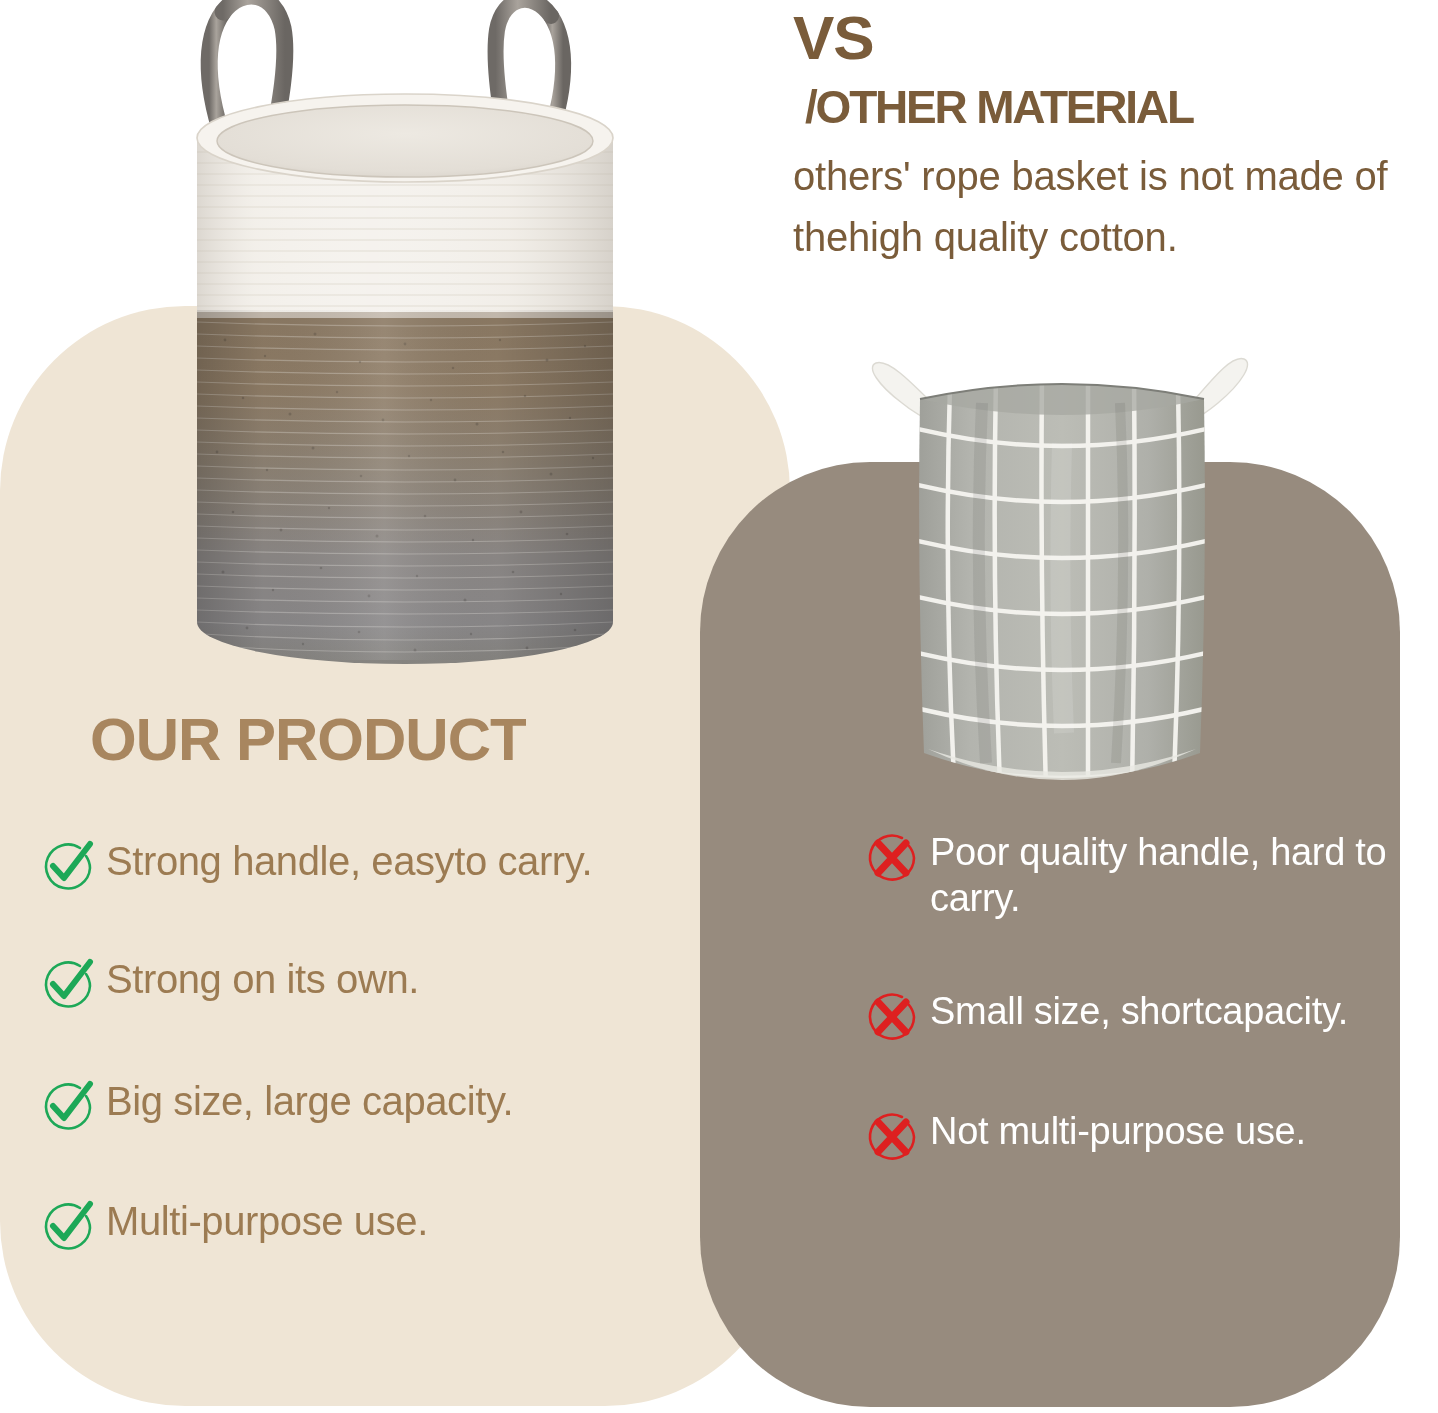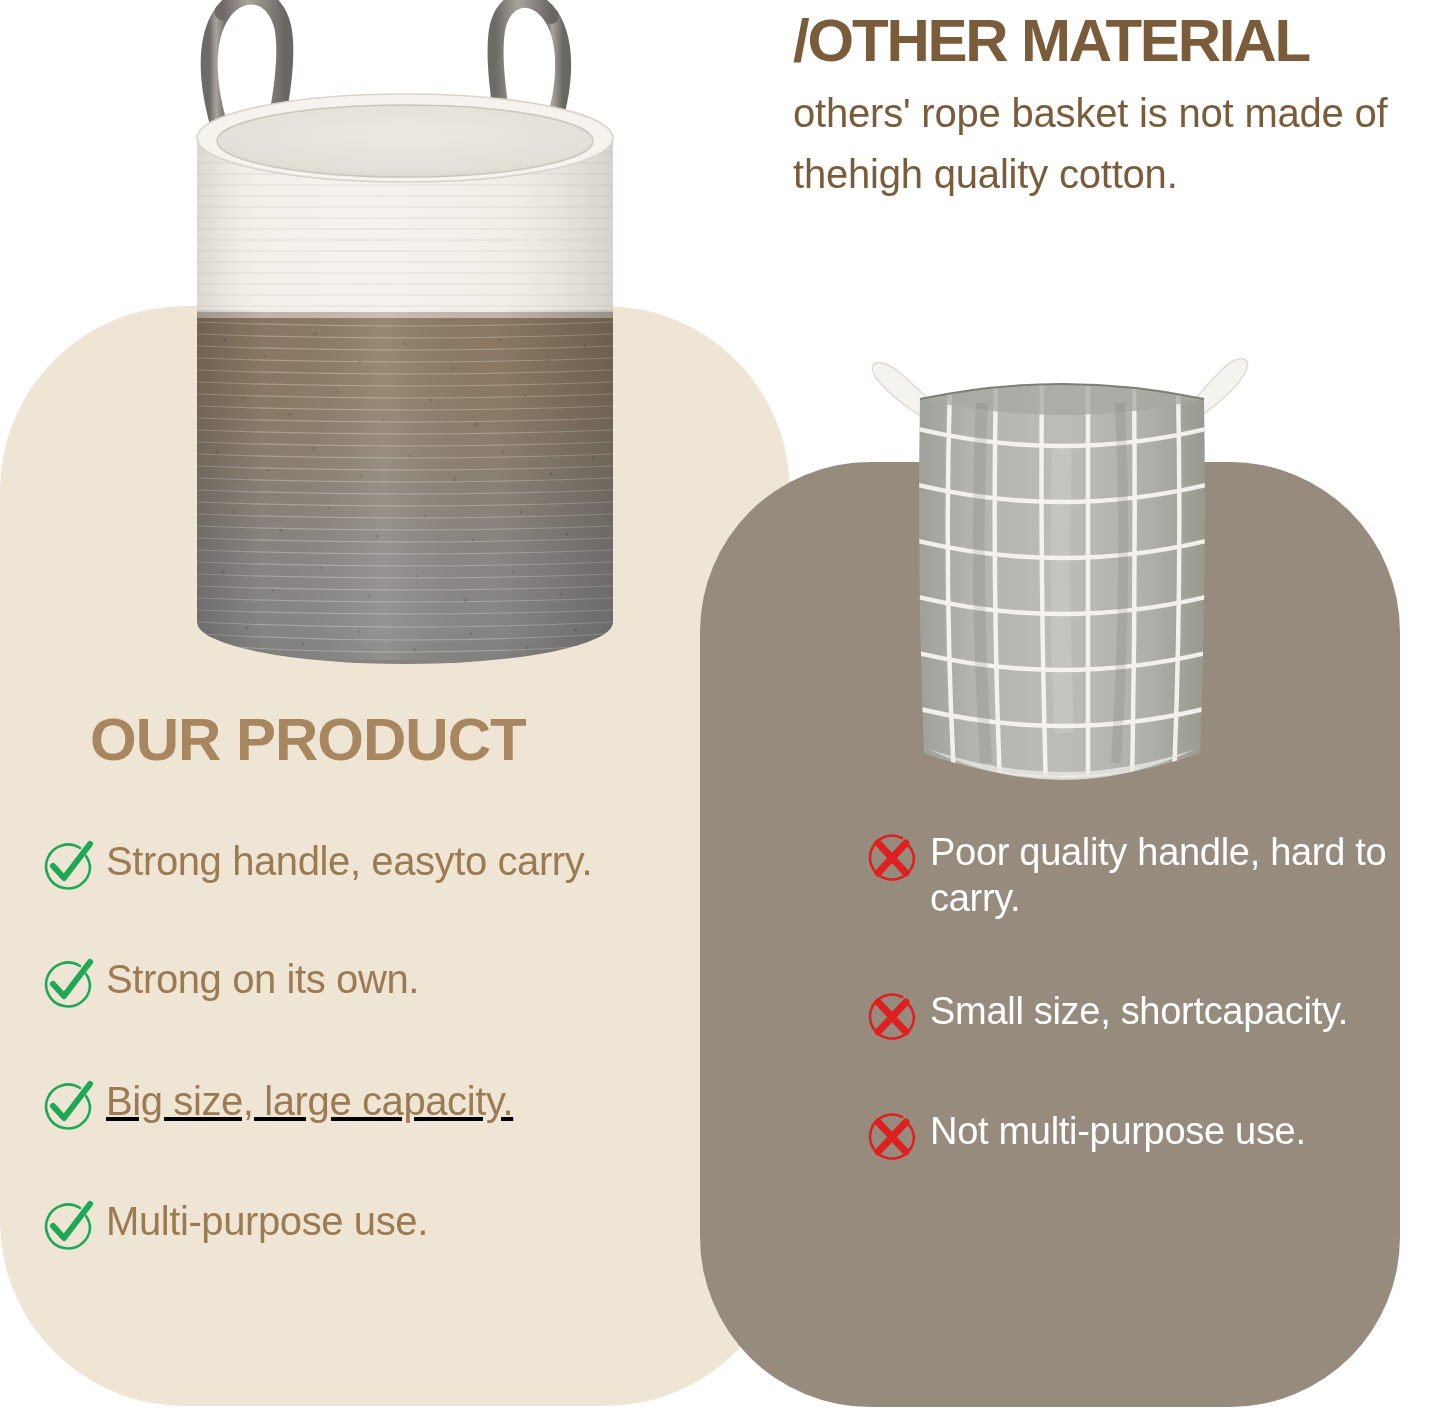--- a/index.html
+++ b/index.html
@@ -51,26 +51,26 @@
   }
   .vs-line1 {
     font-size: 62px;
     font-weight: bold;
     color: #7A5C3A;
     letter-spacing: -1px;
     line-height: 1.02;
     margin: 0;
   }
   .vs-line2 {
-    font-size: 60px;
+    font-size: 46px;
     font-weight: bold;
     color: #7A5C3A;
     letter-spacing: -2.2px;
     line-height: 1.15;
-    margin: 0;
+    margin: 12px;
     white-space: nowrap;
   }
   .vs-sub {
     font-size: 40px;
     color: #7A5C3A;
     line-height: 1.52;
     margin: 8px 0 0 0;
     letter-spacing: -0.2px;
   }
 
@@ -147,21 +147,21 @@
   .li-text-right {
     font-size: 38px;
     color: #FFFFFF;
     line-height: 1.2;
     letter-spacing: -0.3px;
     padding-top: 2px;
   }
 
   .sp-left-0 { margin-bottom: 60px; }
   .sp-left-1 { margin-bottom: 64px; }
-  .sp-left-2 { margin-bottom: 62px; text-decoration: underline; }
+  .sp-left-2 { margin-bottom: 62px; }
 
   .sp-right-0 { margin-bottom: 66px; }
   .sp-right-1 { margin-bottom: 64px; }
   .sp-right-2 { margin-bottom: 62px; }
 </style>
 </head>
 <body>
 
 <div id="page">
 
@@ -388,20 +388,21 @@
 
       <g clip-path="url(#clipFab)" opacity="0.12">
         <path d="M 120 70 Q 112 240 124 430" stroke="#4A4B46" stroke-width="12" fill="none"></path>
         <path d="M 258 70 Q 266 240 254 430" stroke="#4A4B46" stroke-width="10" fill="none"></path>
         <path d="M 200 110 Q 196 260 202 400" stroke="#ffffff" stroke-width="20" fill="none"></path>
       </g>
     </svg>
   </div>
 
   <div class="vs-block">
+    <div class="vs-line1">VS</div>
     <div class="vs-line2">/OTHER MATERIAL</div>
     <div class="vs-sub">others' rope basket is not made of thehigh quality cotton.</div>
   </div>
 
   <div class="our-heading">OUR PRODUCT</div>
 
   <div class="list-left">
 
     <div class="li sp-left-0">
       <span class="li-icon">

